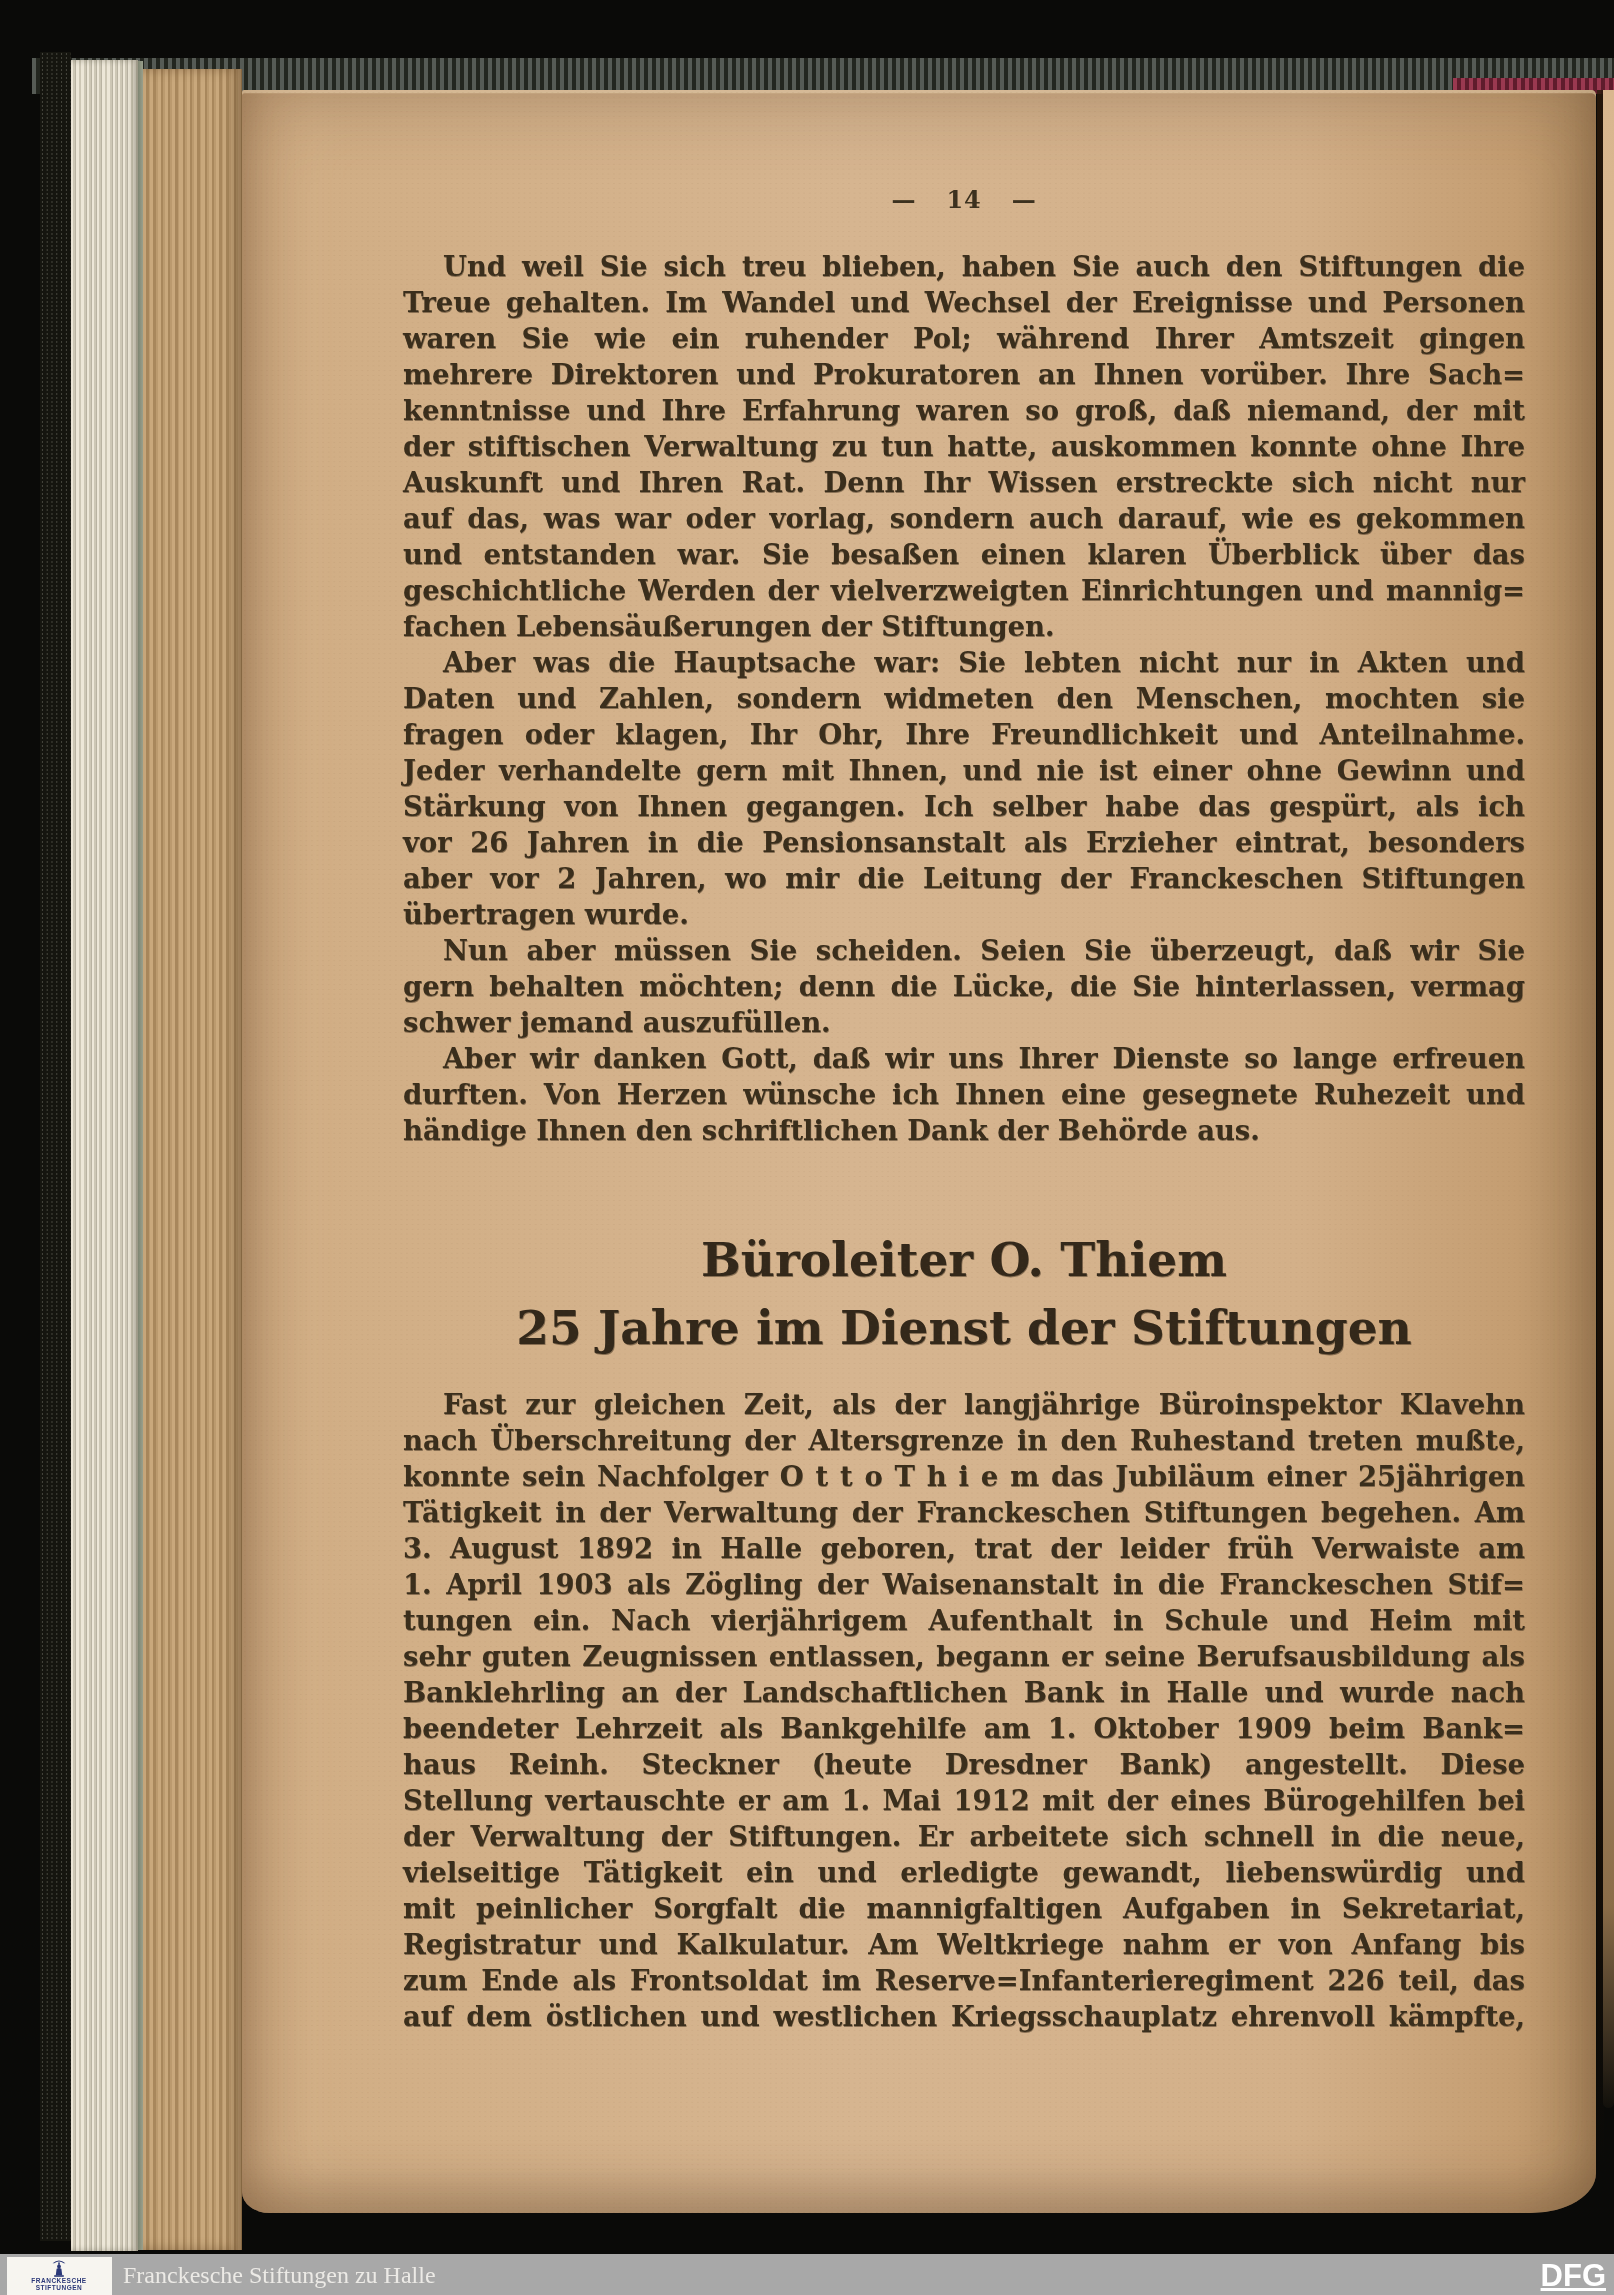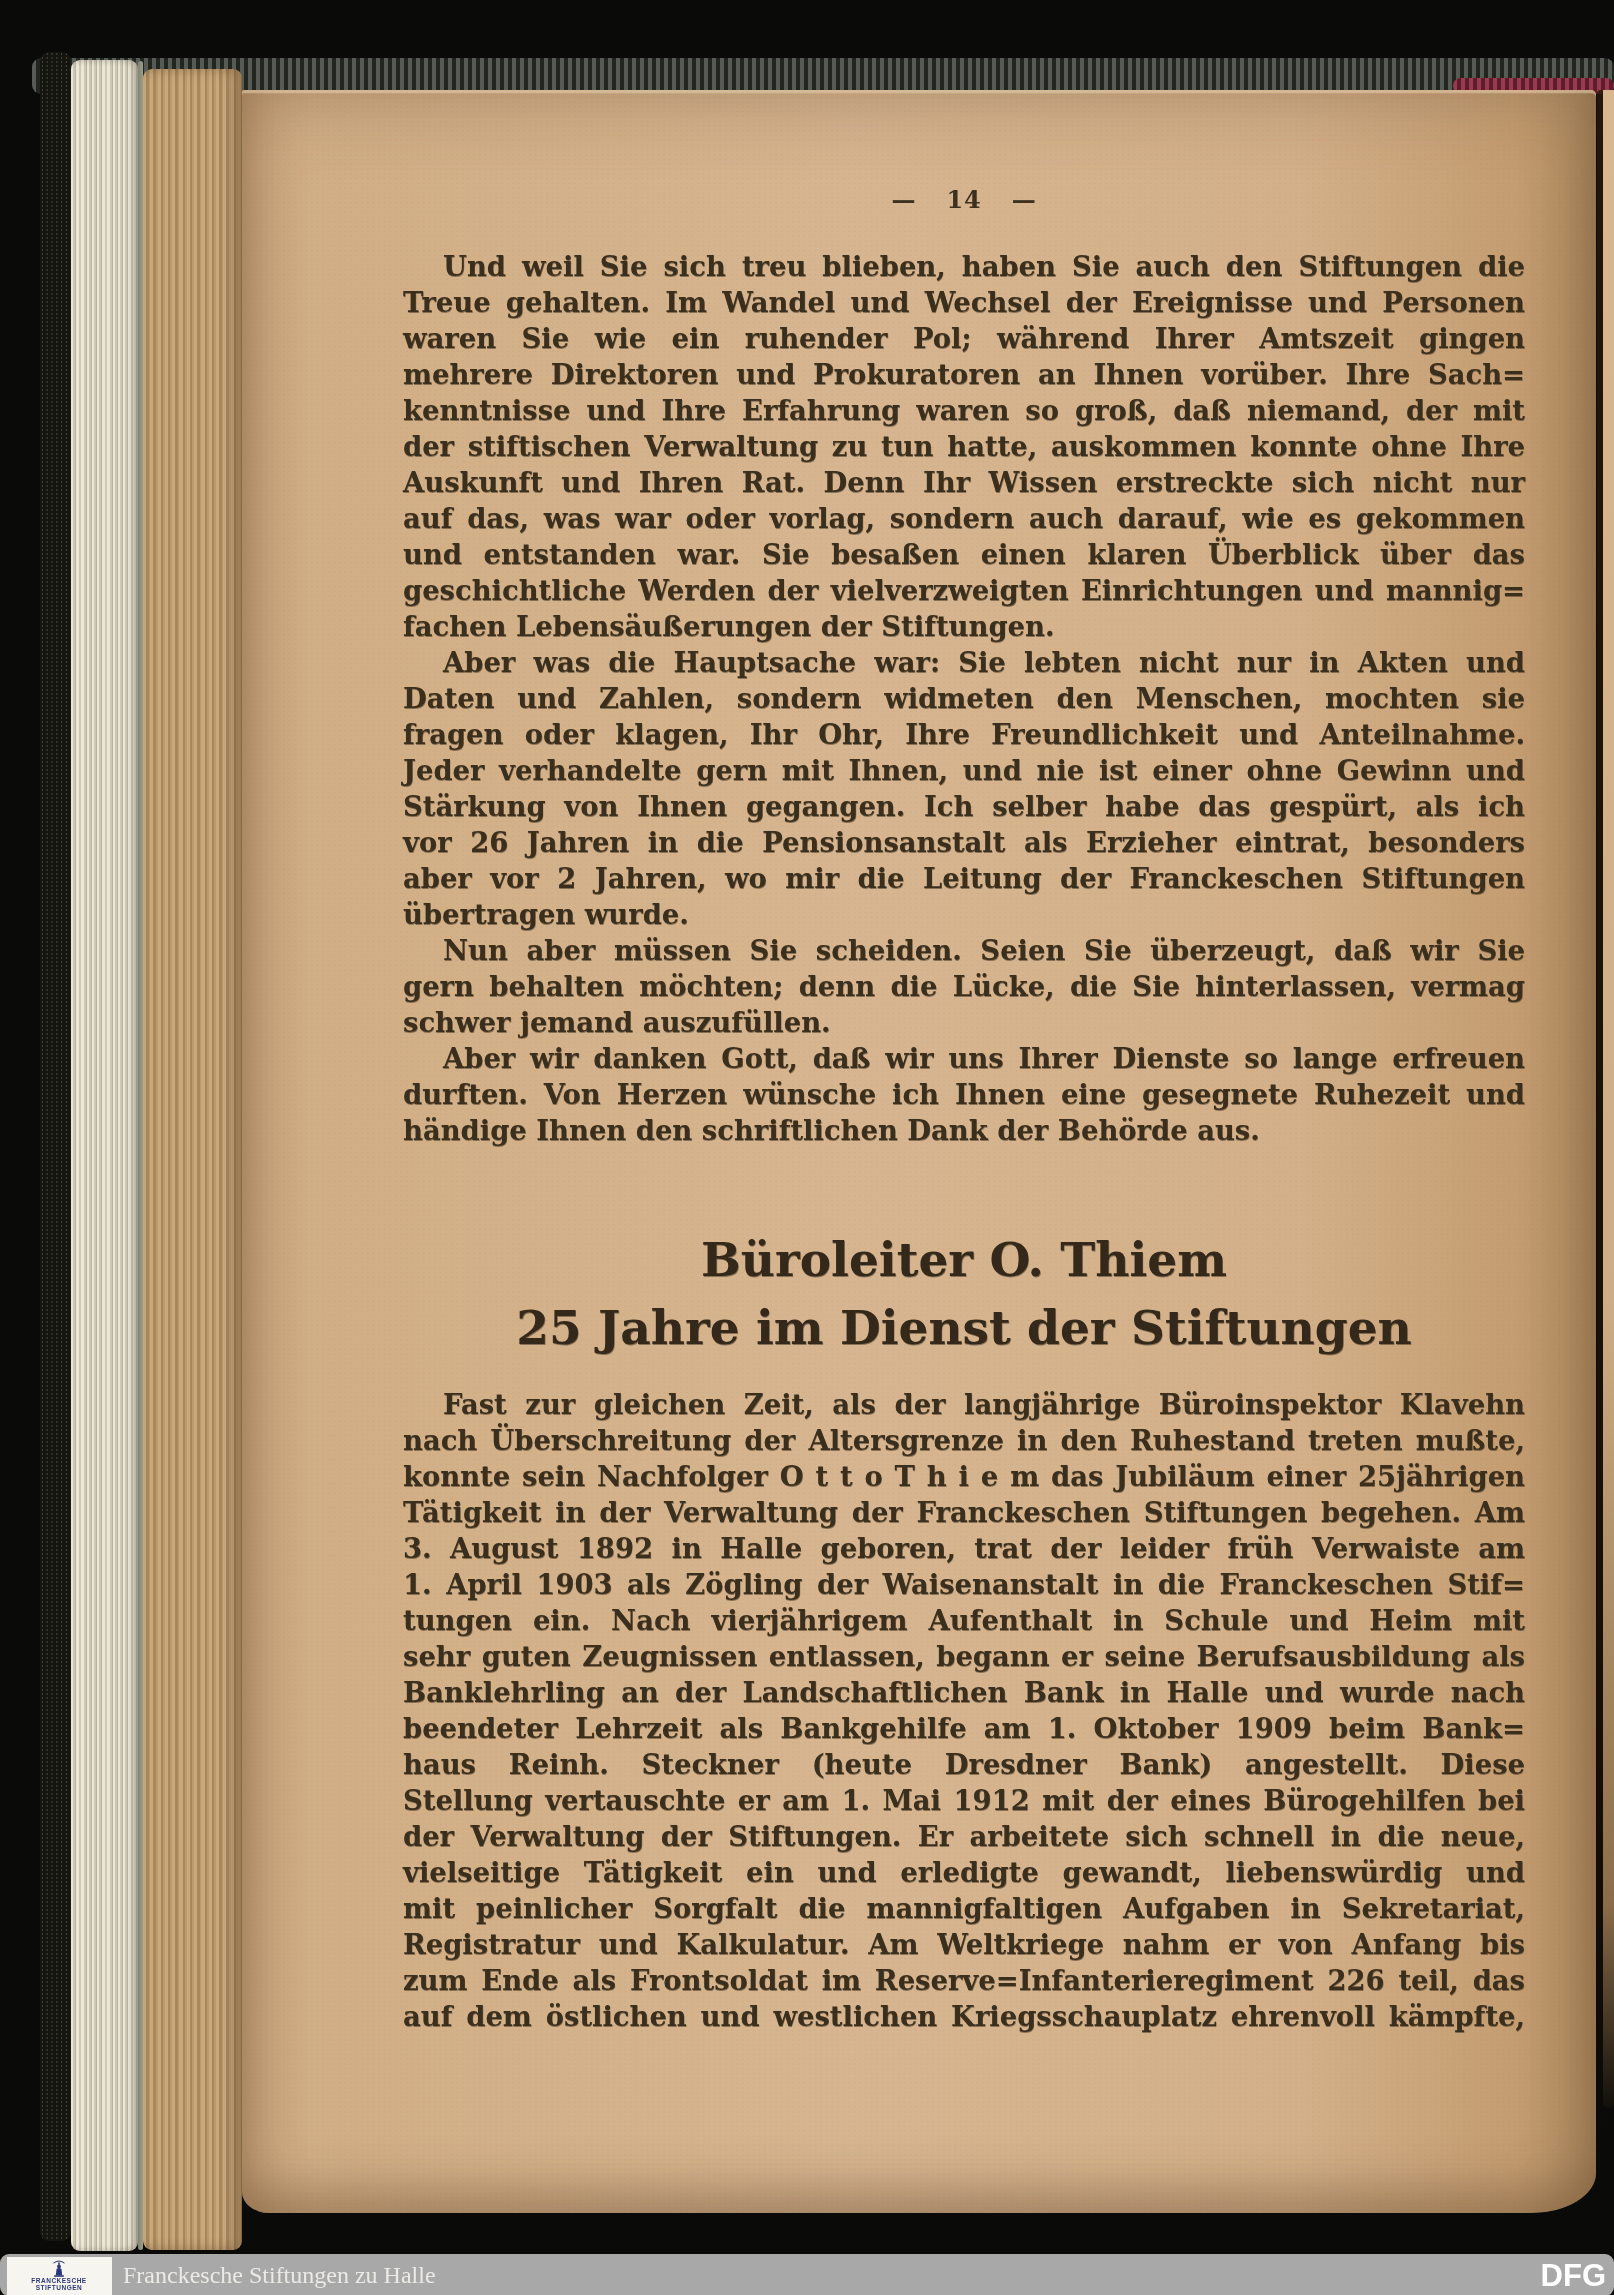--- a/index.html
+++ b/index.html
@@ -1,19 +1,19 @@
 <!DOCTYPE html>
 <html style="font-size:13px"><head>
 <meta charset="utf-8">
 <style>
   html,body{margin:0;padding:0;}
   body{width:1614px;height:2295px;background:#0a0a08;position:relative;overflow:hidden;
        font-family:"DejaVu Serif",serif;}
   #scene{position:absolute;inset:0;}
-  .abs{position:absolute;border-radius:9px;}
+  .abs{position:absolute;}
 
   
   .headband{left:32px;top:58px;width:1582px;height:36px;
     background:repeating-linear-gradient(90deg,#565b55 0 4px,#23261f 4px 8px);}
   .headband-red{right:0;bottom:0;width:161px;height:16px;
     background:repeating-linear-gradient(90deg,#9a3950 0 4px,#5f1c2c 4px 8px);}
 
   
   .cloth-strip{left:40px;top:52px;width:31px;height:2189px;background:#15150f;
     background-image:radial-gradient(rgba(190,190,175,.3) 0.8px,transparent 1.1px);
@@ -61,21 +61,21 @@
   
   .bar{left:0;top:2254px;width:1614px;height:42px;background:#a8a8a8;}
   .logo-box{position:absolute;left:6.5px;top:3.2px;width:105px;height:39px;background:#f7f5f0;
     display:flex;flex-direction:column;align-items:center;justify-content:flex-start;
     padding-top:1.6px;box-sizing:border-box;}
   .logo-text{font-family:"Liberation Sans",sans-serif;font-size:6.5px;line-height:7.3px;
     letter-spacing:0.5px;color:#2b3878;font-weight:700;text-align:center;white-space:nowrap;}
   .bar-title{position:absolute;left:123px;top:0;height:42px;line-height:42px;
     font-family:"Liberation Serif",serif;font-size:24px;color:#eceae6;}
   .dfg{position:absolute;right:8px;top:4px;font-family:"Liberation Sans",sans-serif;
-    font-weight:700;font-size:31px;color:#ffffff;}
+    font-weight:700;font-size:31px;color:#ffffff;text-decoration:underline;}
 </style>
 </head>
 <body>
 
 <div id="scene">
 
   <div class="abs headband">
     <div class="abs headband-red"></div>
   </div>
 

